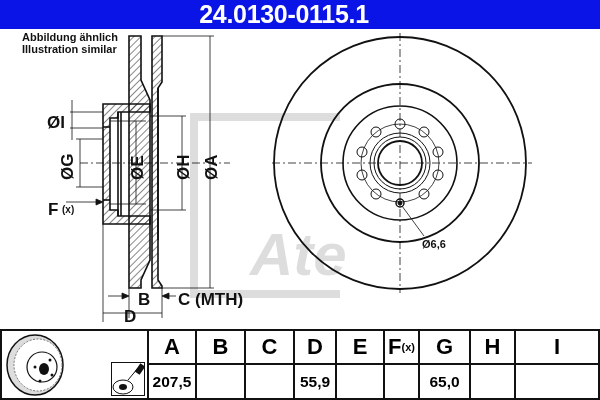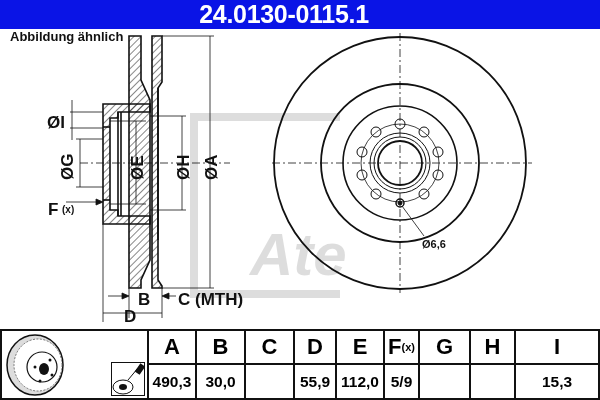--- a/index.html
+++ b/index.html
@@ -1,40 +1,41 @@
 <!DOCTYPE html>
 <html><head>
 <meta charset="utf-8">
 <style>
   * { margin:0; padding:0; box-sizing:border-box; }
   html, body { width:600px; height:400px; background:#fff; overflow:hidden; }
   body { font-family: "Liberation Sans", sans-serif; position:relative; }
   .header { position:absolute; left:0; top:0; width:600px; height:29px; background:#0a14e6; color:#fff;
     display:flex; align-items:center; justify-content:center; font-weight:bold; font-size:25px; letter-spacing:-0.3px;padding-left:12px; }
   .header .pn { margin-right:44px; }
-  .note { position:absolute; left:10px; top:31px; font-size:13px; font-weight:bold; line-height:12px; color:#111; }
+  .note { position:absolute; left:22px; top:31px; font-size:11px; font-weight:bold; line-height:12px; color:#111; }
   svg.drawing { position:absolute; left:0; top:0; }
   .table { position:absolute; left:0; top:329px; width:600px; height:71px; border:2px solid #111; display:flex; }
   .thumb { width:147px; height:100%; border-right:2px solid #111; position:relative; }
   .cols { flex:1; display:flex; }
   .col { display:flex; flex-direction:column; border-right:2px solid #111; }
   .col:last-child { border-right:none; }
   .col .h { height:34px; border-bottom:2px solid #111; display:flex; align-items:center; justify-content:center; font-weight:bold; font-size:22px; }
   .col .v { flex:1; display:flex; align-items:center; justify-content:center; font-weight:bold; font-size:15.5px; }
   .col .h small { font-size:11px; font-weight:bold; }
 </style>
 </head>
 <body>
 
 <div class="header">
   <span class="pn">24.0130-0115.1</span>
 </div>
 
 <div class="note">
   <div>Abbildung ähnlich</div>
+  <div>Illustration similar</div>
 </div>
 
 <svg class="drawing" width="600" height="329" viewBox="0 0 600 329">
   <defs>
     <pattern id="hatch" width="5" height="5" patternUnits="userSpaceOnUse" patternTransform="rotate(45)">
       <line x1="0" y1="0" x2="0" y2="5" stroke="#111" stroke-width="1"></line>
     </pattern>
   </defs>
 
   <g opacity="0.13" fill="#000">
@@ -152,48 +153,45 @@
       <rect x="0.5" y="0.5" width="33" height="33" fill="#fff" stroke="#111"></rect>
       <ellipse cx="12" cy="25" rx="10" ry="7" fill="#fff" stroke="#111"></ellipse>
       <ellipse cx="12" cy="25" rx="4" ry="3" fill="#111"></ellipse>
       <path d="M17,18 L27,6" stroke="#111" stroke-width="1"></path>
       <rect x="26" y="2" width="6" height="10" fill="#111" transform="rotate(35 29 7)"></rect>
     </svg>
   </div>
   <div class="cols">
     <div class="col" style="width:48px">
         <div class="h">A</div>
-        <div class="v">490,3</div>
+        <div class="v">207,5</div>
       </div>
     <div class="col" style="width:49px">
         <div class="h">B</div>
-        <div class="v">30,0</div>
       </div>
     <div class="col" style="width:49px">
         <div class="h">C</div>
       </div>
     <div class="col" style="width:42px">
         <div class="h">D</div>
         <div class="v">55,9</div>
       </div>
     <div class="col" style="width:48px">
         <div class="h">E</div>
-        <div class="v">112,0</div>
       </div>
     <div class="col" style="width:35px">
         <div class="h">
           <span>F</span>
           <small>(x)</small>
         </div>
-        <div class="v">5/9</div>
       </div>
     <div class="col" style="width:51px">
         <div class="h">G</div>
+        <div class="v">65,0</div>
       </div>
     <div class="col" style="width:45px">
         <div class="h">H</div>
       </div>
     <div class="col" style="flex:1">
         <div class="h">I</div>
-        <div class="v">15,3</div>
       </div>
   </div>
 </div>
 
 </body></html>

